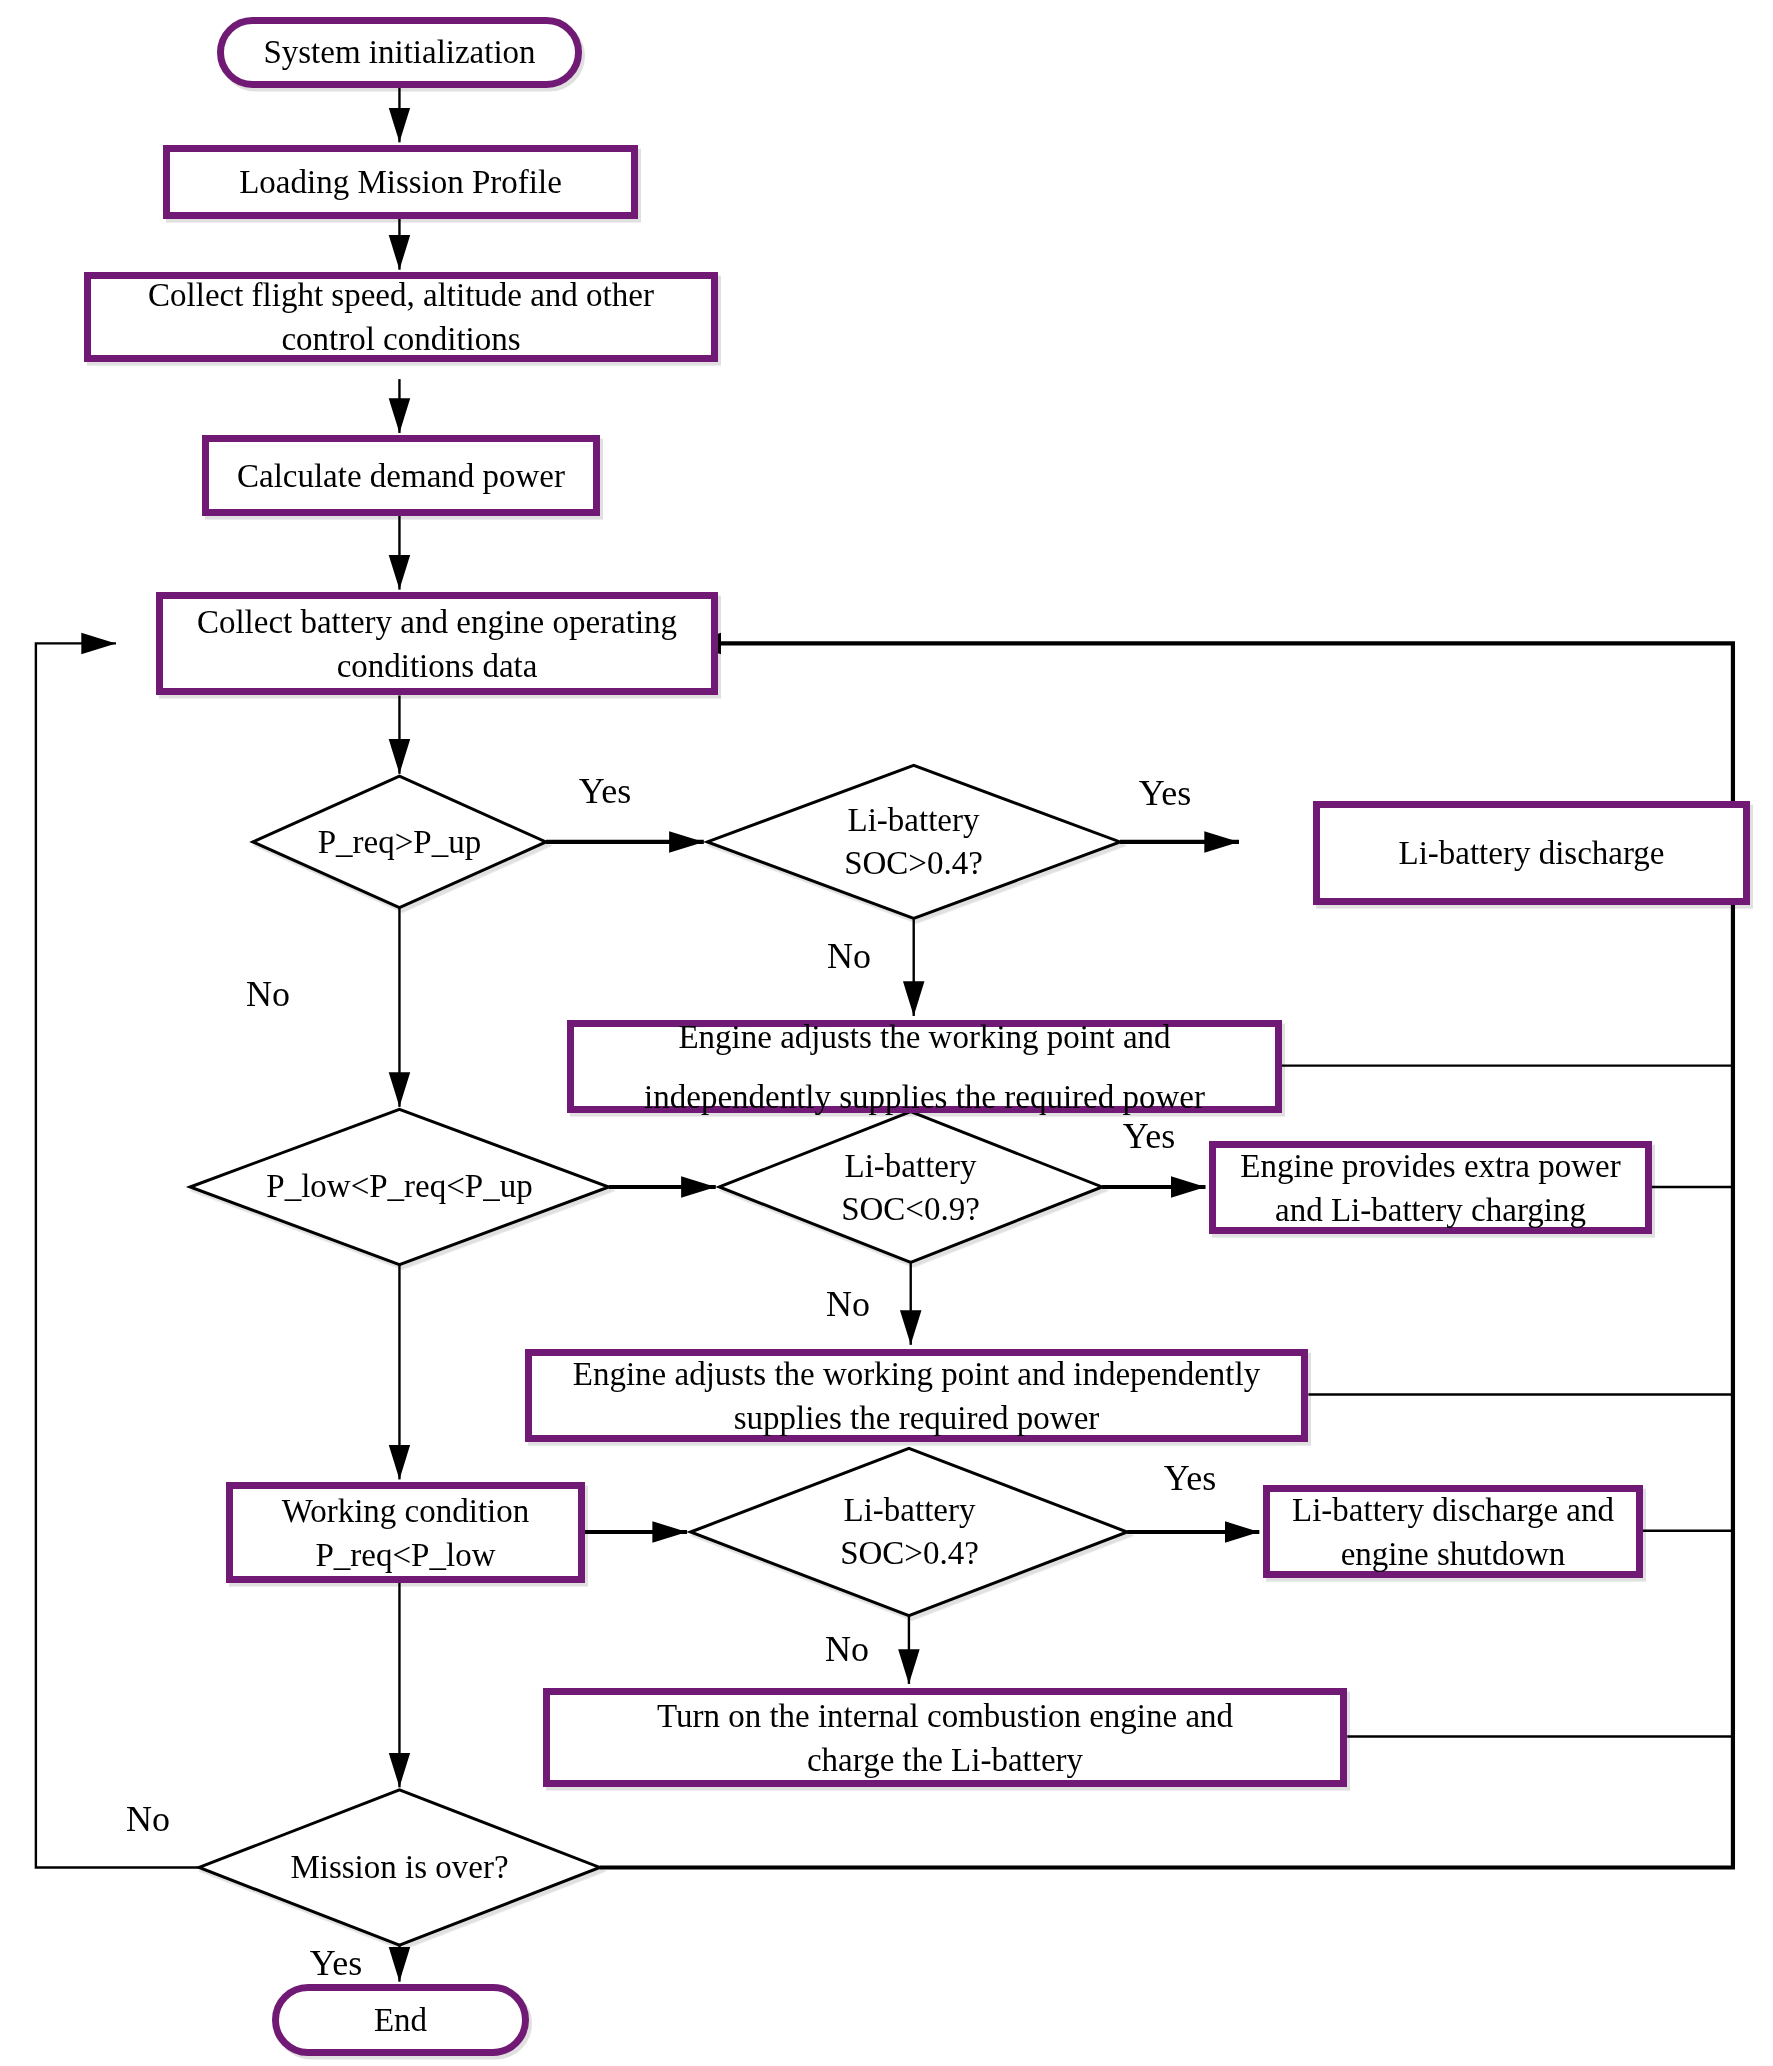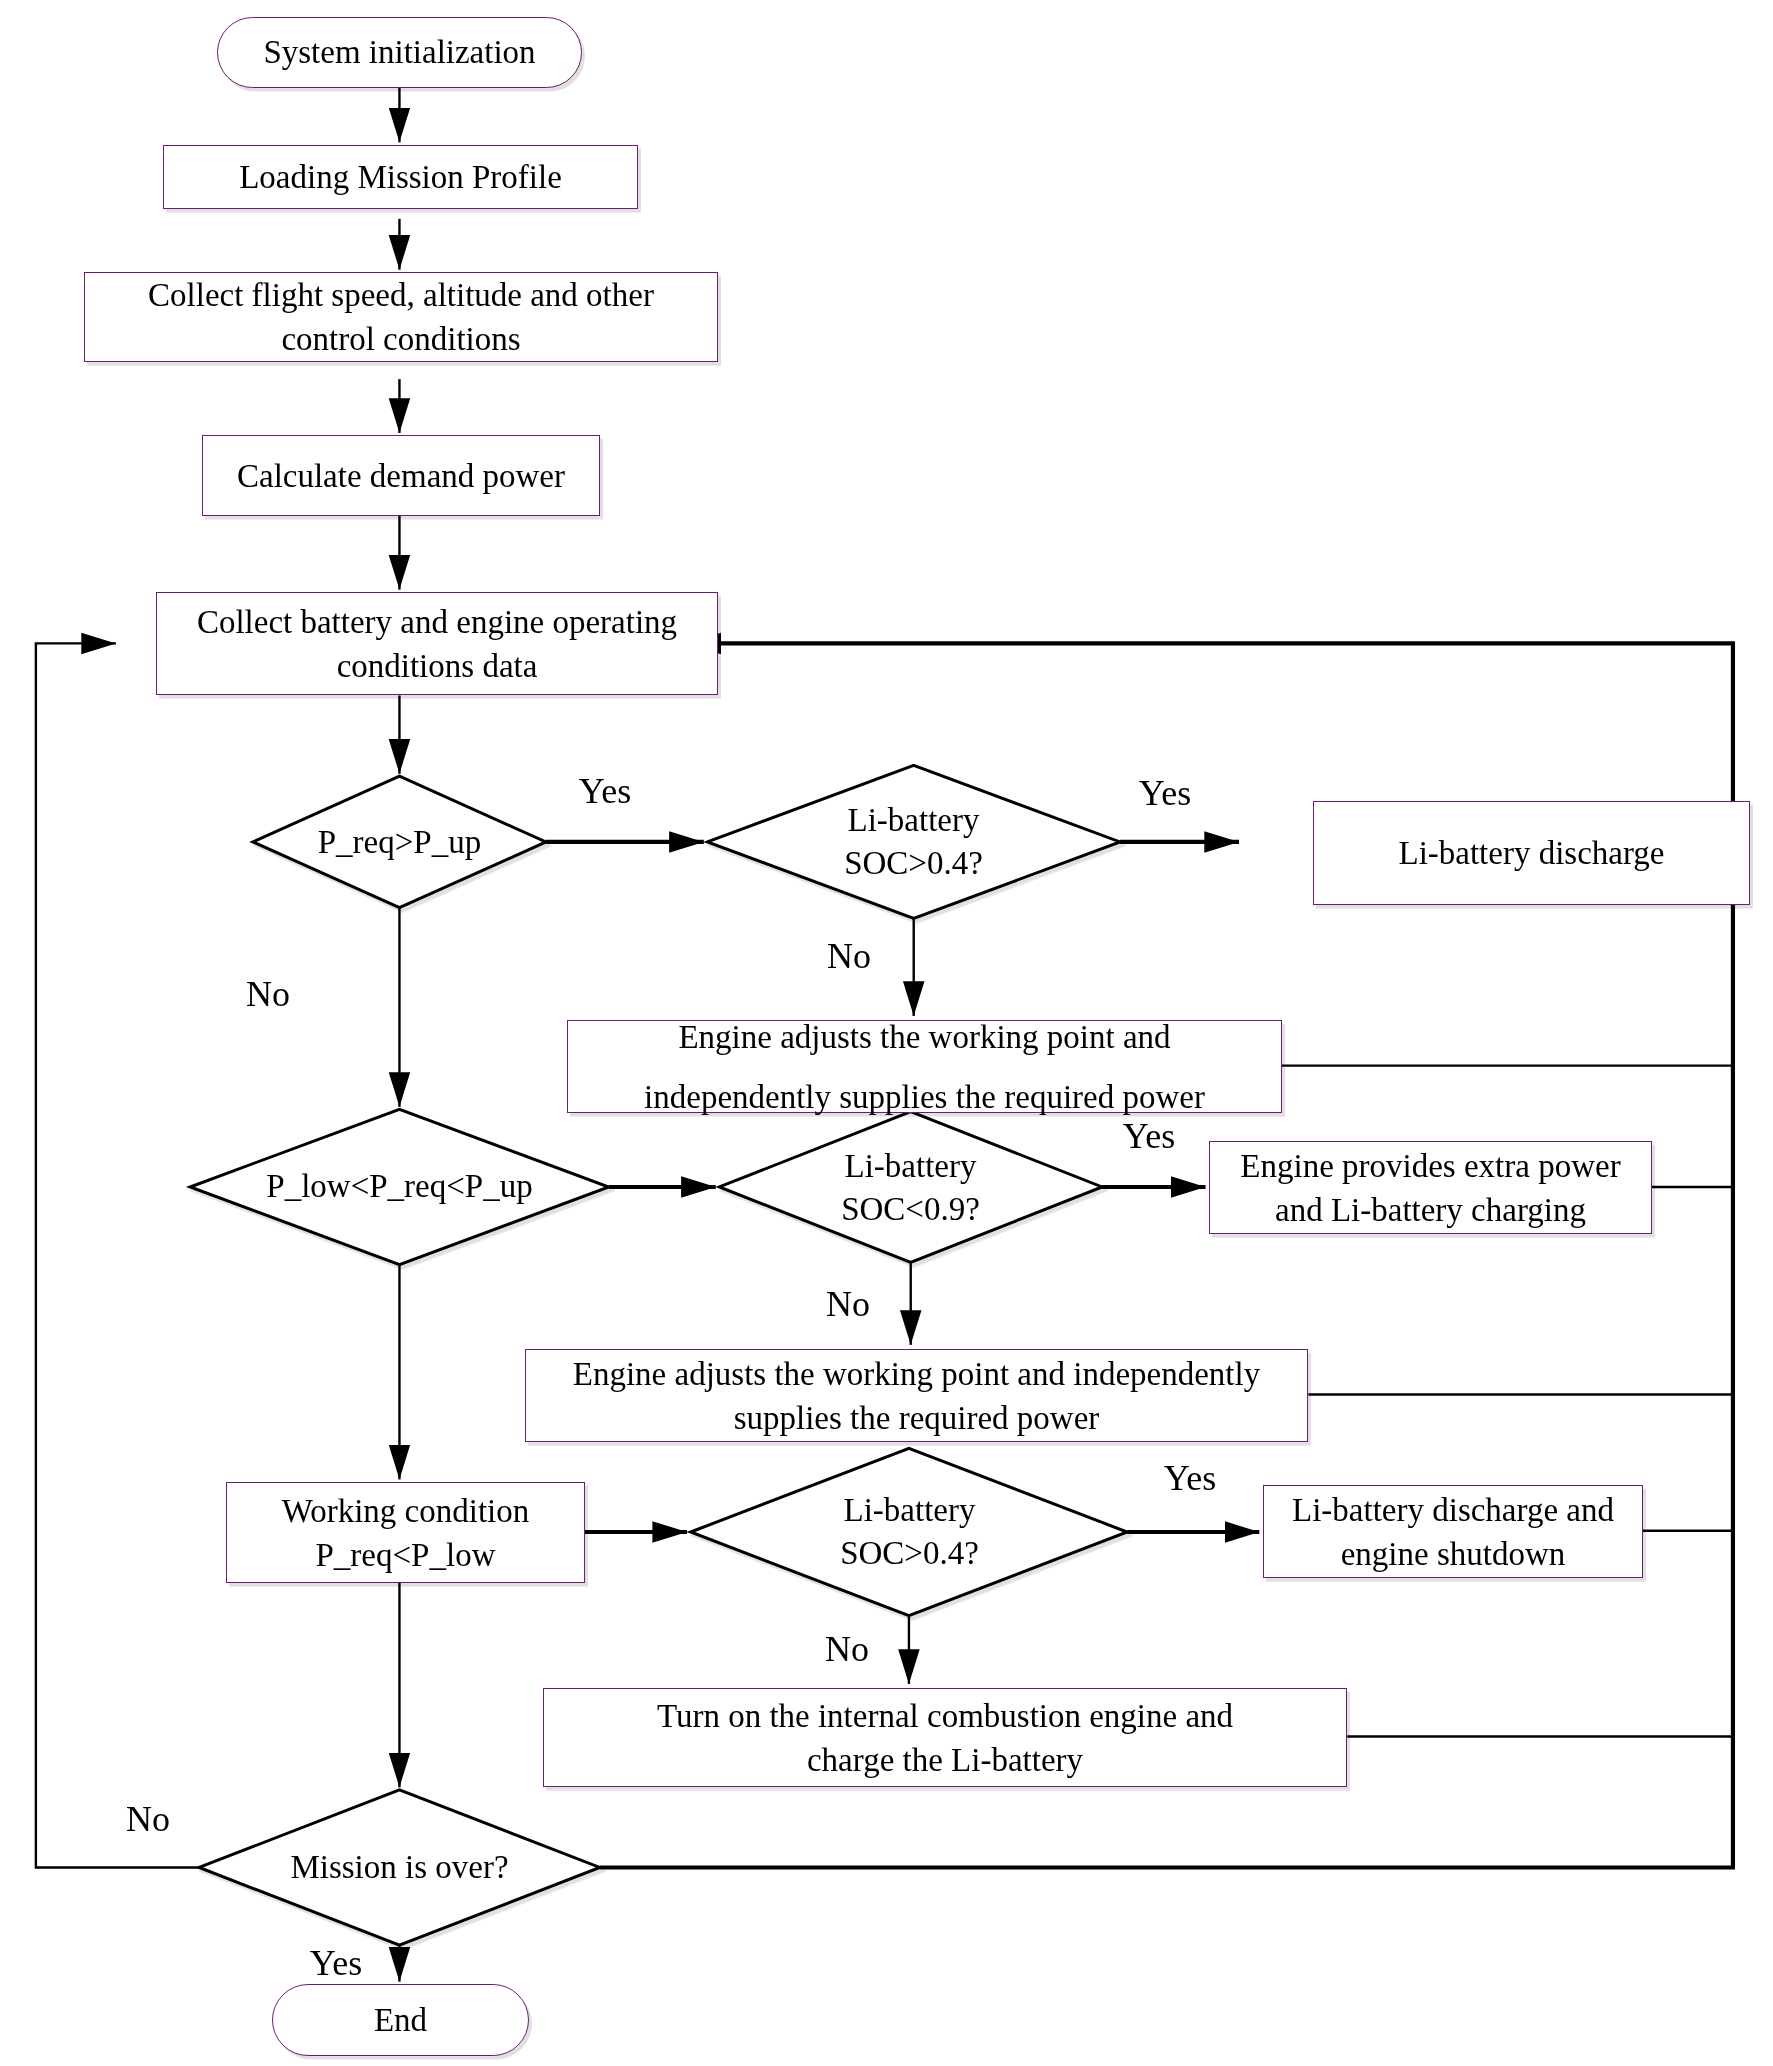--- a/index.html
+++ b/index.html
@@ -14,21 +14,21 @@
   }
   svg.wires{position:absolute;left:0;top:0;width:1773px;height:2066px;}
   .wire{stroke:#000;fill:none;}
   .w4{stroke-width:4px;}
   .w6{stroke-width:7px;}
   .shape{fill:#ffffff;stroke:#000;stroke-width:5px;}
   .dshadow{filter:drop-shadow(5px 6px 0 rgba(0,0,0,0.12));}
   .node{
     position:absolute;
     background:#ffffff;
-    border:1px solid #701a75;
+    border:7px solid #701a75;
     box-shadow:3px 3.6px 0 rgba(0,0,0,0.12);
     display:flex;
     flex-direction:column;
     align-items:center;
     justify-content:center;
     text-align:center;
     font-size:33px;
     line-height:44px;
     box-sizing:border-box;
   }
@@ -103,21 +103,21 @@
     <polygon class="shape dshadow" points="318,1985 668,1855 1018,1985 668,2115"></polygon>
     <polygon class="shape dshadow" points="1203,1985 1523,1859 1843,1985 1523,2111"></polygon>
     <polygon class="shape dshadow" points="1155,2562 1520,2422 1885,2562 1520,2702"></polygon>
     <polygon class="shape dshadow" points="333,3123 668,2993 1003,3123 668,3253"></polygon>
   </svg>
 
   <div class="node stadium" style="left:217px;top:16.7px;width:365px;height:71px;">
     <div>System initialization</div>
   </div>
 
-  <div class="node" style="left:163px;top:145px;width:475px;height:64px;">
+  <div class="node" style="left:163px;top:145px;width:475px;height:74px;">
     <div>Loading Mission Profile</div>
   </div>
 
   <div class="node" style="left:84px;top:272px;width:634px;height:90px;">
     <div>Collect flight speed, altitude and other</div>
     <div>control conditions</div>
   </div>
 
   <div class="node" style="left:202px;top:435px;width:398px;height:81px;">
     <div>Calculate demand power</div>

